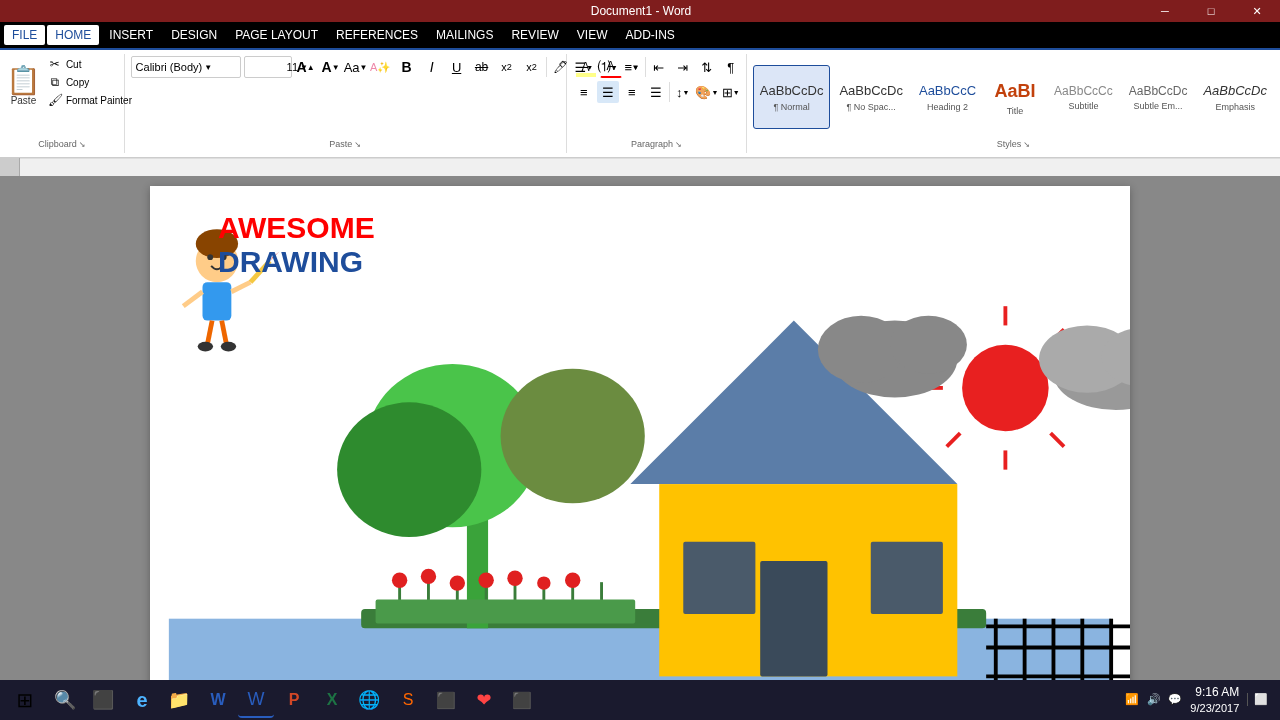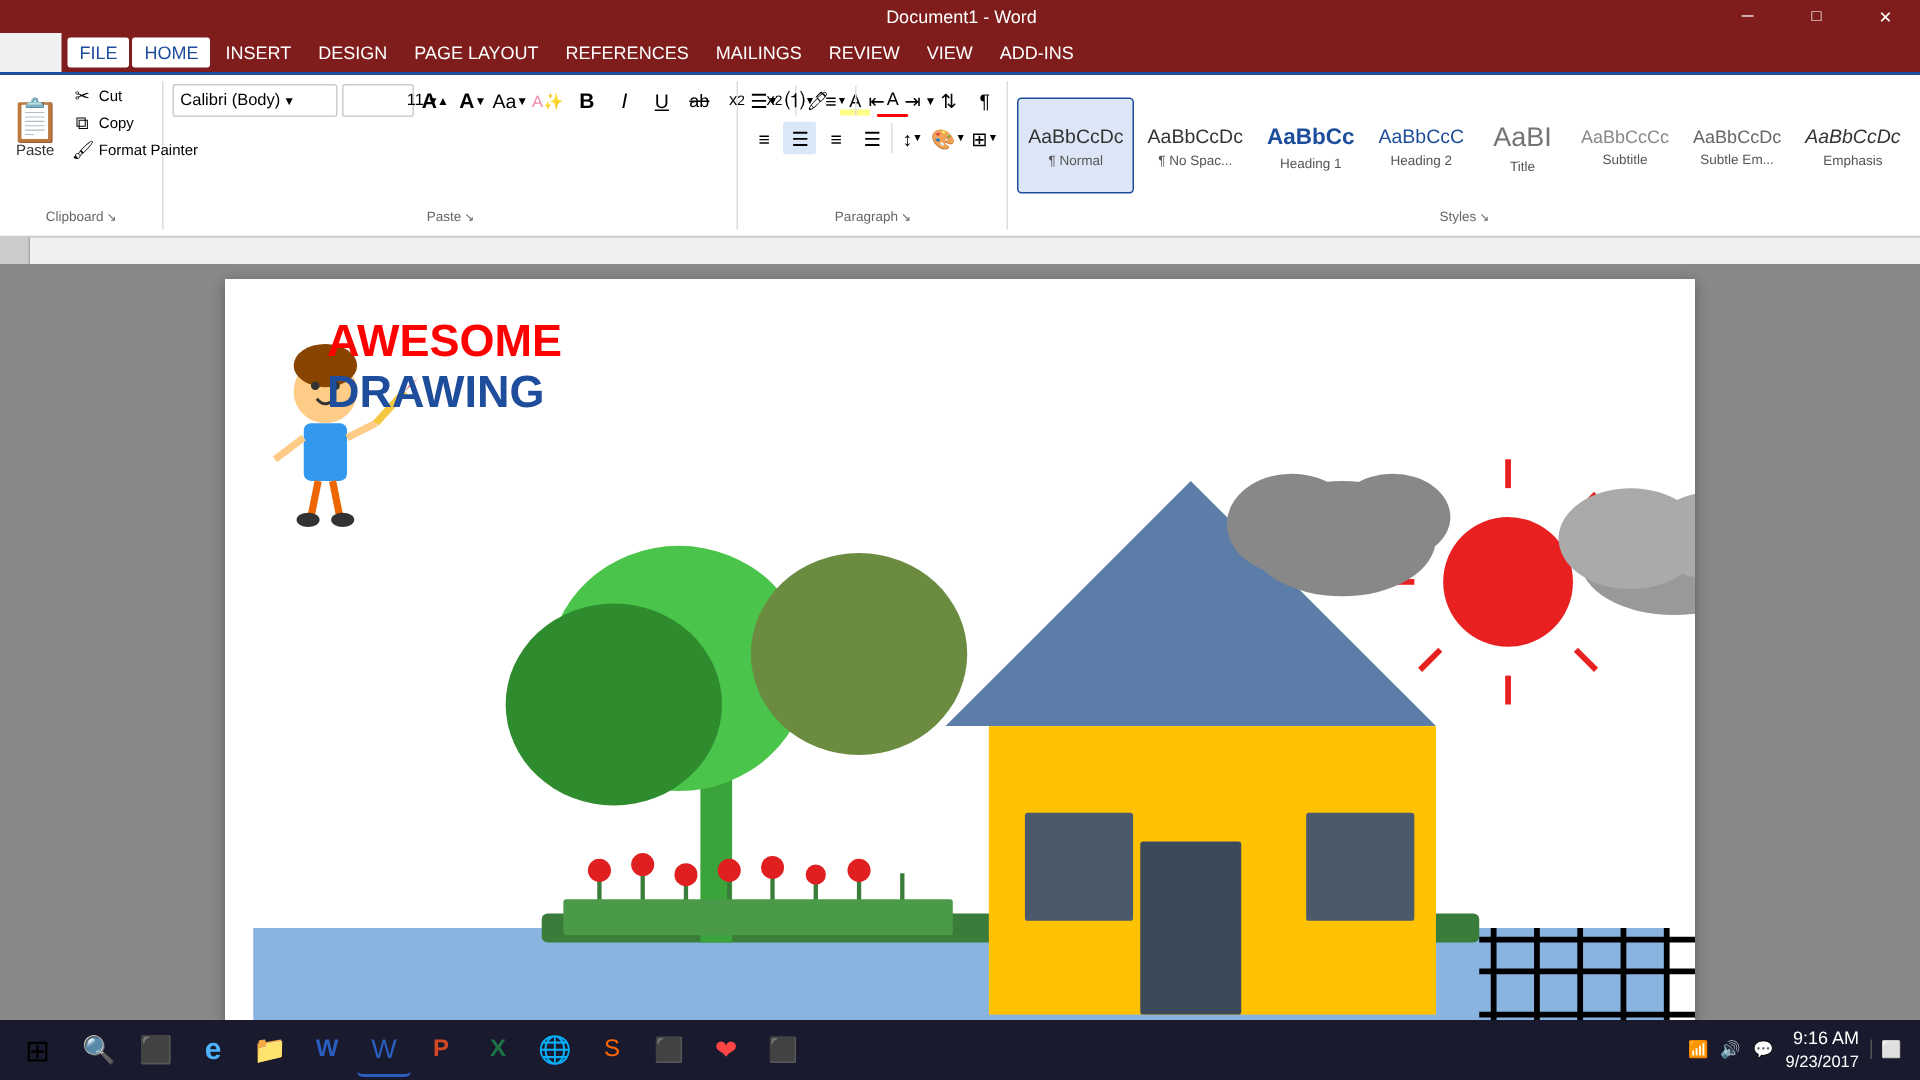--- a/index.html
+++ b/index.html
@@ -20,26 +20,25 @@
     .title-bar-btn {
       width: 46px; height: 22px;
       display: flex; align-items: center; justify-content: center;
       color: white; font-size: 11px; cursor: pointer;
       background: transparent;
     }
 
     
     .menu-bar {
       height: 26px;
-      background: #7f1d1d;
+      background: #000000;
       display: flex;
       align-items: center;
       padding: 0 4px;
       gap: 2px;
-      margin-left: 41px;
     }
     .menu-item {
       color: white;
       font-size: 12px;
       padding: 3px 8px;
       cursor: pointer;
       border-radius: 2px;
     }
     .menu-item.active { background: white; color: #1e4d9b; }
 
@@ -400,29 +399,25 @@
       <div class="ribbon-group-content" style="overflow:hidden; gap:2px;">
         <div class="style-item active">
           <div class="style-preview" style="font-size:13px; color:#333;">AaBbCcDc</div>
           <div class="style-label">¶ Normal</div>
         </div>
         <div class="style-item">
           <div class="style-preview" style="font-size:13px; color:#333;">AaBbCcDc</div>
           <div class="style-label">¶ No Spac...</div>
         </div>
         <div class="style-item">
-          <div class="style-preview" style="font-size:15px; color:#1e4d9b; font-weight:bold;">AaBbCc</div>
-          <div class="style-label">Heading 1</div>
-        </div>
-        <div class="style-item">
           <div class="style-preview" style="font-size:13px; color:#1e4d9b;">AaBbCcC</div>
           <div class="style-label">Heading 2</div>
         </div>
         <div class="style-item">
-          <div class="style-preview" style="font-size:18px; font-weight:normal; color:#737373;">AaBI</div>
+          <div class="style-preview" style="font-size:18px; font-weight:bold; color:#c2410c;">AaBI</div>
           <div class="style-label">Title</div>
         </div>
         <div class="style-item">
           <div class="style-preview" style="font-size:12px; color:#888;">AaBbCcCc</div>
           <div class="style-label">Subtitle</div>
         </div>
         <div class="style-item">
           <div class="style-preview" style="font-size:12px; color:#666;">AaBbCcDc</div>
           <div class="style-label">Subtle Em...</div>
         </div>

